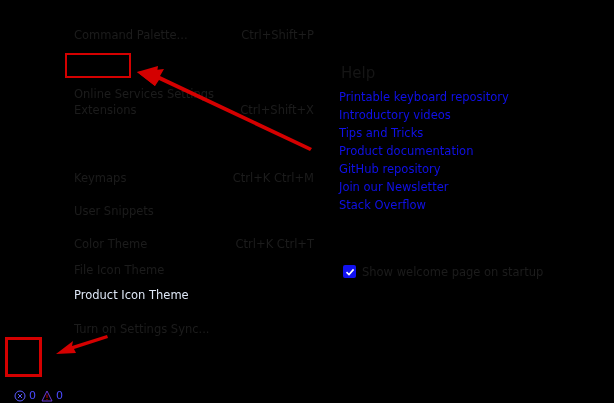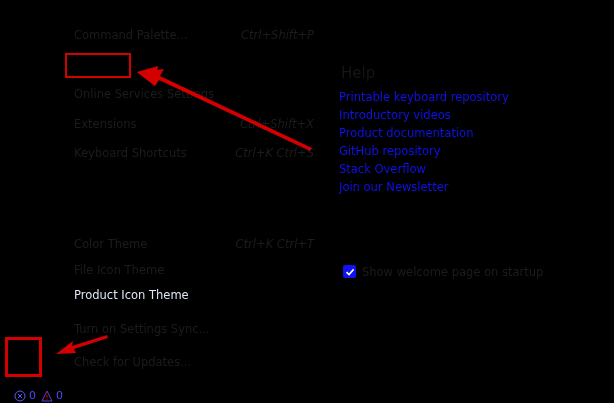--- a/index.html
+++ b/index.html
@@ -30,21 +30,20 @@
     line-height: 16px;
     display: flex;
     justify-content: space-between;
     color: #1c1c1c;
     white-space: nowrap;
     cursor: pointer;
   }
   .menu-item .shortcut {
     color: #1c1c1c;
     text-align: right;
-    font-style: italic;
   }
   .menu-item.highlight {
     color: #dde6f5;
   }
   .help {
     position: absolute;
     left: 341px;
     top: 62px;
   }
   .help-title {
@@ -121,58 +120,59 @@
 
 <div class="menu">
   <div class="menu-item" style="top:27px">
     <span>Command Palette...</span>
     <span class="shortcut">Ctrl+Shift+P</span>
   </div>
   <div class="menu-item" style="top:86px">
     <span>Online Services Settings</span>
     <span class="shortcut"></span>
   </div>
-  <div class="menu-item" style="top:116px">
+  <div class="menu-item" style="top:102px">
     <span>Extensions</span>
     <span class="shortcut">Ctrl+Shift+X</span>
   </div>
-  <div class="menu-item" style="top:145px">
-    <span>Keyboard Shortcuts</span>
-    <span class="shortcut">Ctrl+K Ctrl+S</span>
+  <div class="menu-item" style="top:170px">
+    <span>Keymaps</span>
+    <span class="shortcut">Ctrl+K Ctrl+M</span>
+  </div>
+  <div class="menu-item" style="top:203px">
+    <span>User Snippets</span>
+    <span class="shortcut"></span>
   </div>
   <div class="menu-item" style="top:236px">
     <span>Color Theme</span>
     <span class="shortcut">Ctrl+K Ctrl+T</span>
   </div>
   <div class="menu-item highlight" style="top:287px">
     <span>Product Icon Theme</span>
     <span class="shortcut"></span>
   </div>
   <div class="menu-item" style="top:262px">
     <span>File Icon Theme</span>
     <span class="shortcut"></span>
   </div>
   <div class="menu-item" style="top:321px">
     <span>Turn on Settings Sync...</span>
-    <span class="shortcut"></span>
-  </div>
-  <div class="menu-item" style="top:354px">
-    <span>Check for Updates...</span>
     <span class="shortcut"></span>
   </div>
 </div>
 
 <div class="help">
   <div class="help-title">Help</div>
   <a class="help-link">Printable keyboard repository</a>
   <a class="help-link">Introductory videos</a>
+  <a class="help-link">Tips and Tricks</a>
   <a class="help-link">Product documentation</a>
   <a class="help-link">GitHub repository</a>
+  <a class="help-link">Join our Newsletter</a>
   <a class="help-link">Stack Overflow</a>
-  <a class="help-link">Join our Newsletter</a>
 </div>
 
 <div class="welcome">
   <span class="checkbox">
     <svg width="10" height="10" viewBox="0 0 10 10">
       <path d="M1.5 5.2 L4 7.6 L8.6 2.4" stroke="#ffffff" stroke-width="1.6" fill="none"></path>
     </svg>
   </span>
   <span>Show welcome page on startup</span>
 </div>

